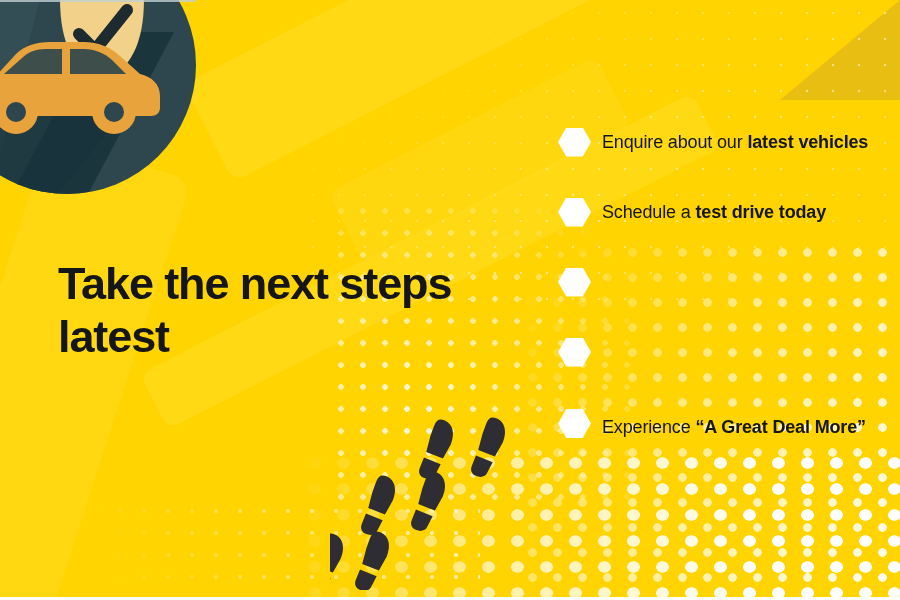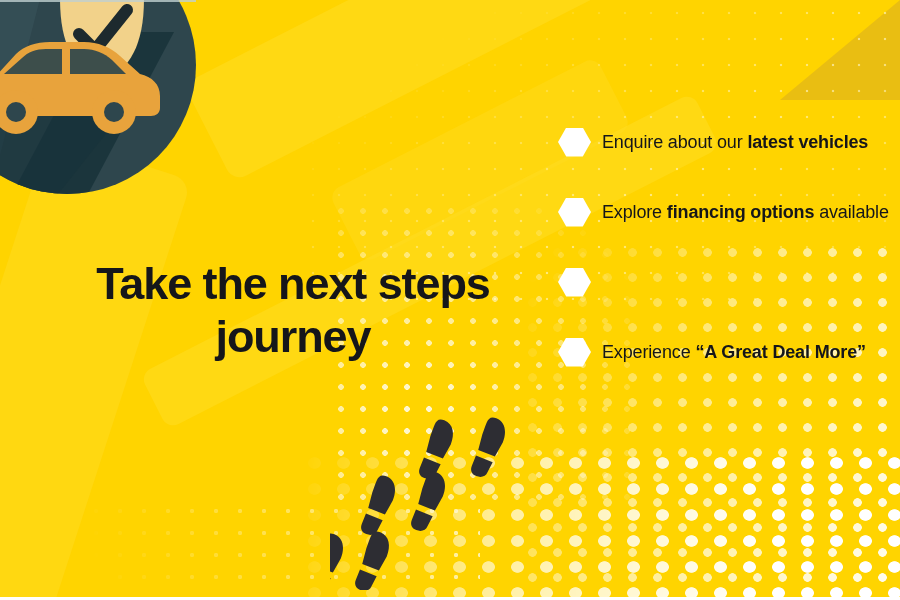--- a/index.html
+++ b/index.html
@@ -73,35 +73,34 @@
   .badge svg{display:block;width:100%;height:100%;}
 
   
   .headline{
     position:absolute;left:58px;top:258px;width:470px;
     color:#15161A;
     font-weight:bold;
     font-size:45px;
     line-height:1.17;
     letter-spacing:-1.1px;
-    text-align:center;
   }
   .headline .ln{display:block;white-space:nowrap;}
 
   
   .prints{position:absolute;left:330px;top:415px;width:220px;height:175px;}
   .prints svg{display:block;width:100%;height:100%;}
 
   
   .bullets{position:absolute;left:558px;top:126px;width:340px;}
   .bullet{
     display:flex;align-items:center;
     height:32px;margin-bottom:38px;
   }
-  .bullet:last-child{margin-bottom:0;}
+  .bullet:last-child{margin-bottom:0;align-items:flex-end;}
   .hex{
     flex:0 0 auto;width:33px;height:29px;background:#FFFFFF;
     clip-path:polygon(25% 0,75% 0,100% 50%,75% 100%,25% 100%,0 50%);
     margin-right:11px;
   }
   .btxt{
     color:#15161A;
     font-size:18px;
     letter-spacing:-0.15px;
     white-space:nowrap;
@@ -163,21 +162,21 @@
           <circle cx="176" cy="176" r="22" fill="#E8A33C"></circle>
           <circle cx="176" cy="176" r="10" fill="#2E464D"></circle>
         </g>
       </g>
     </svg>
   </div>
   <div class="top-line"></div>
 
   <div class="headline">
     <span class="ln">Take the next steps</span>
-    <span class="ln">journey</span>
+    <span class="ln">latest</span>
   </div>
 
   <div class="prints">
     <svg viewBox="0 0 220 175" xmlns="http://www.w3.org/2000/svg" aria-hidden="true">
       <g fill="#2D2D33">
 
         <g transform="translate(106,2) rotate(22)">
           <path d="M9 0 C19 0 24 9 24 20 L22 36 L4 36 L2 20 C2 9 -1 0 9 0 Z"></path>
           <path d="M4 42 L22 42 L21 53 C21 58 17 61 12 61 C7 61 4 58 4 53 Z"></path>
         </g>
@@ -207,24 +206,27 @@
     </svg>
   </div>
 
   <div class="bullets">
 
     <div class="bullet">
       <span class="hex"></span>
       <span class="btxt"><span>Enquire about our </span><b>latest vehicles</b><span></span></span>
     </div>
 
-
-    <div class="bullet">
-      <span class="hex"></span>
-      <span class="btxt"><span>Explore </span><b>financing options</b><span> available</span></span>
+    <div class="bullet">
+      <span class="hex"></span>
+      <span class="btxt"><span>Schedule a </span><b>test drive today</b><span></span></span>
+    </div>
+
+    <div class="bullet">
+      <span class="hex"></span>
     </div>
 
     <div class="bullet">
       <span class="hex"></span>
     </div>
 
     <div class="bullet">
       <span class="hex"></span>
       <span class="btxt"><span>Experience </span><b>“A Great Deal More”</b><span></span></span>
     </div>

